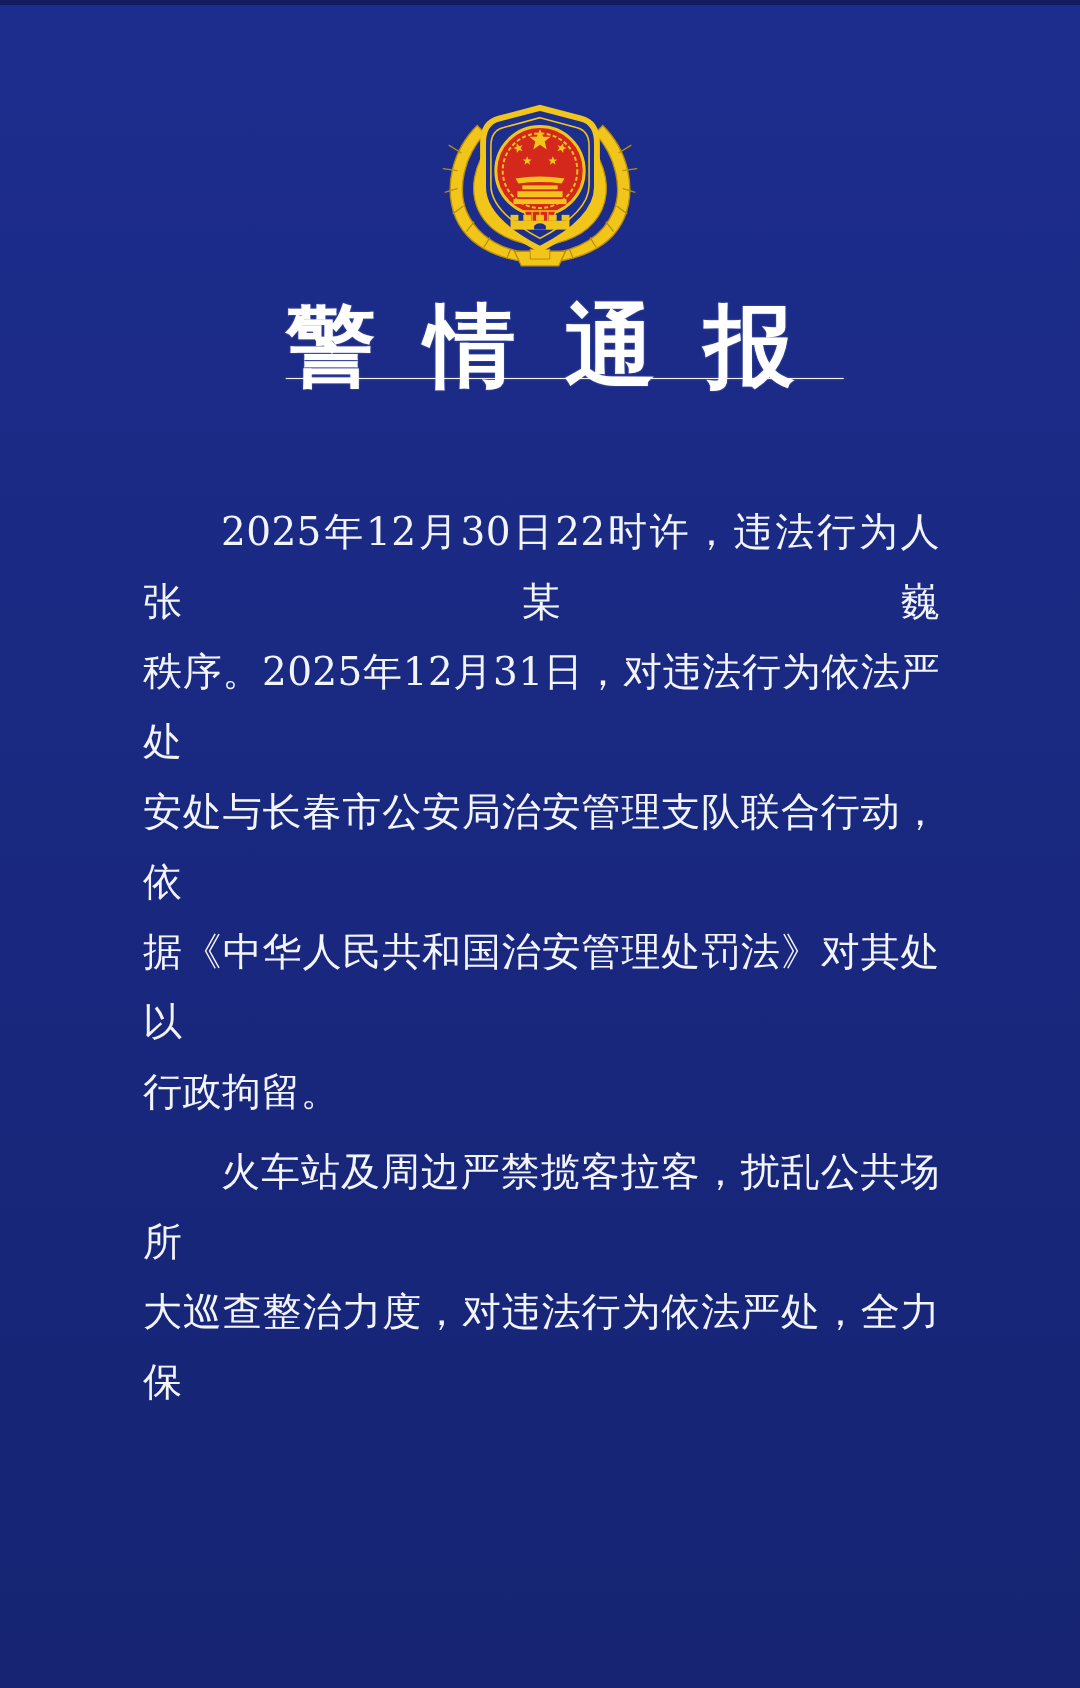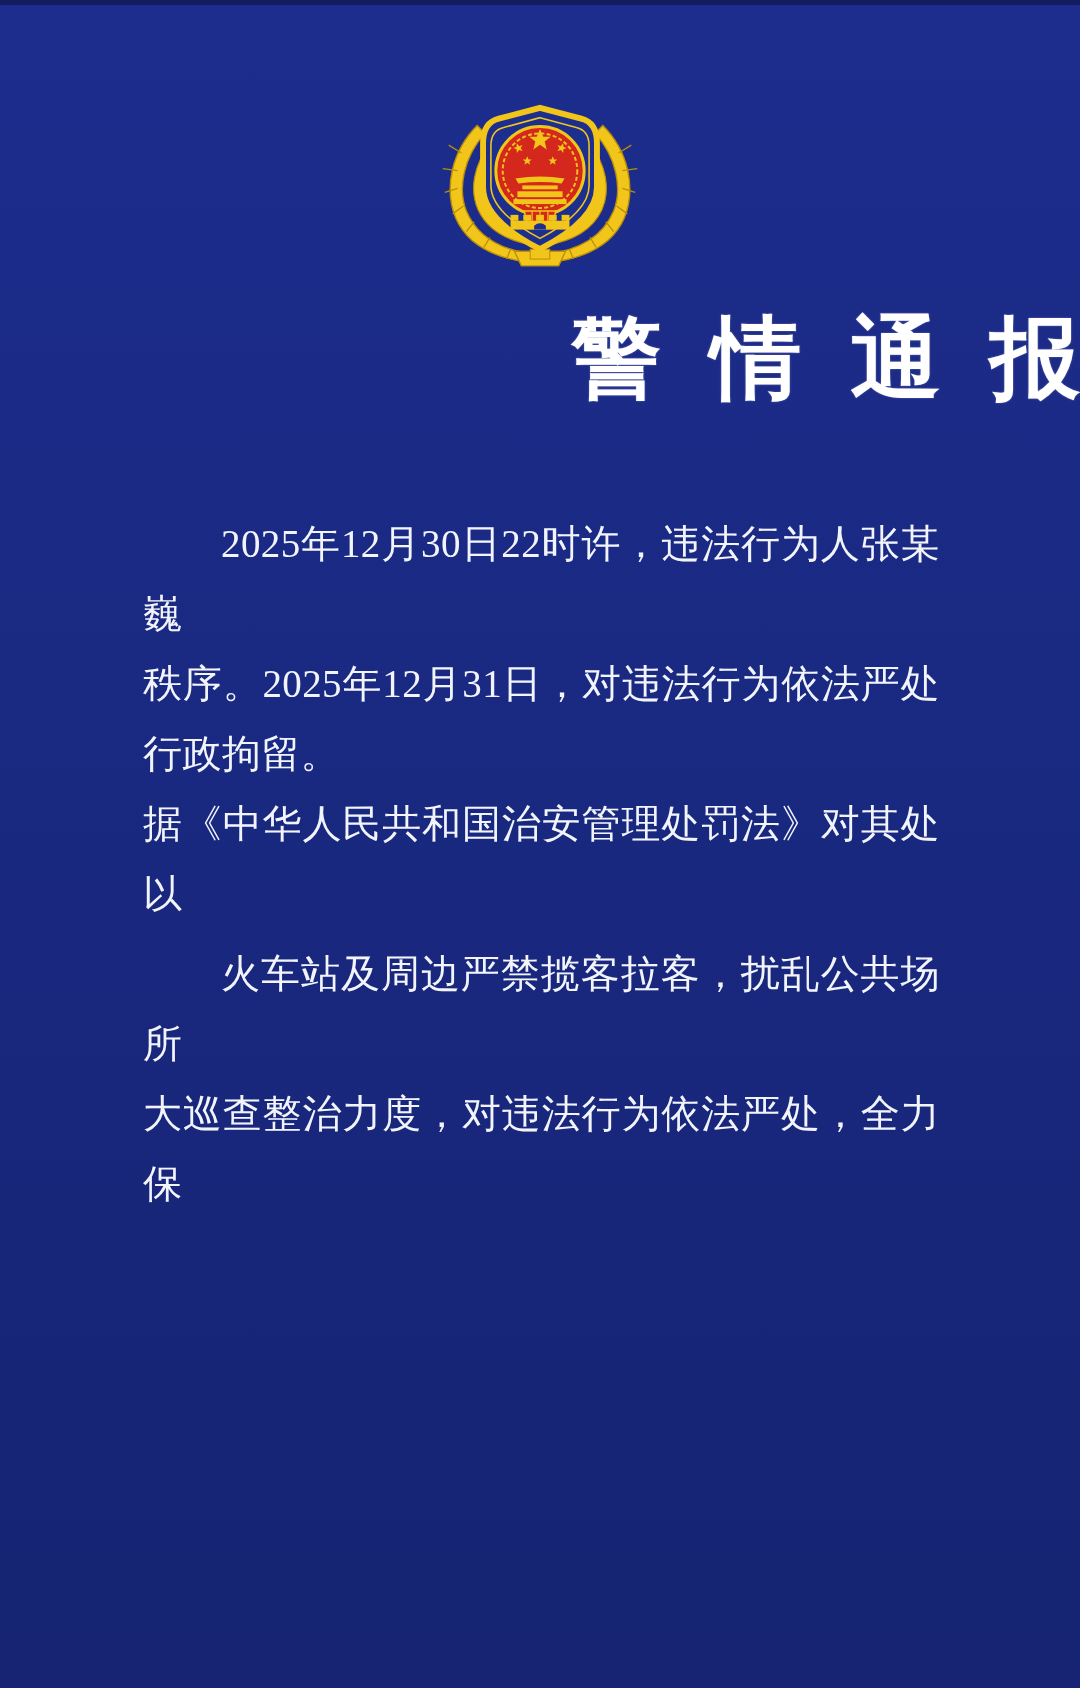--- a/index.html
+++ b/index.html
@@ -15,24 +15,25 @@
   .top-strip {
     position: absolute; top: 0; left: 0;
     width: 100%; height: 5px;
     background: #141c60;
   }
   .emblem-row {
     display: flex; justify-content: center;
     padding-top: 92px;
   }
   .title-row {
-    text-align: right;
-    margin-top: 32px;
+    text-align: center;
+    margin-top: 20px;
     line-height: 112px;
     height: 112px;
+    text-decoration: underline;
   }
   .title {
     font-size: 90px;
     font-weight: 700;
     color: #ffffff;
     letter-spacing: 0.55em;
     margin-right: -0.55em;
     text-shadow: 0 0 2px rgba(255,255,255,0.35);
   }
   .body-block {
@@ -42,21 +43,20 @@
   }
   .paragraph + .paragraph { margin-top: 10px; }
   .line {
     line-height: 70px;
     text-align: left;
     letter-spacing: 0.01em;
   }
   .line.just {
     text-align: justify;
     text-align-last: justify;
-    font-family: Liberation Serif, serif;
   }
   .line.indent { text-indent: 2em; }
 </style>
 </head>
 <body>
 
 <div class="top-strip"></div>
 
 <div class="emblem-row">
   <svg width="216" height="177" viewBox="0 0 220 180" aria-hidden="true">
@@ -120,20 +120,21 @@
 </div>
 
 <div class="title-row">
   <span class="title">警情通报</span>
 </div>
 
 <div class="body-block">
     <div class="paragraph">
       <div class="line indent just">2025年12月30日22时许，违法行为人张某巍</div>
       <div class="line just">秩序。2025年12月31日，对违法行为依法严处</div>
+      <div class="line just">安处与长春市公安局治安管理支队联合行动，依</div>
+      <div class="line just">据《中华人民共和国治安管理处罚法》对其处以</div>
       <div class="line">行政拘留。</div>
-      <div class="line just">据《中华人民共和国治安管理处罚法》对其处以</div>
     </div>
     <div class="paragraph">
       <div class="line indent just">火车站及周边严禁揽客拉客，扰乱公共场所</div>
       <div class="line just">大巡查整治力度，对违法行为依法严处，全力保</div>
     </div>
   </div>
 
 </body></html>

